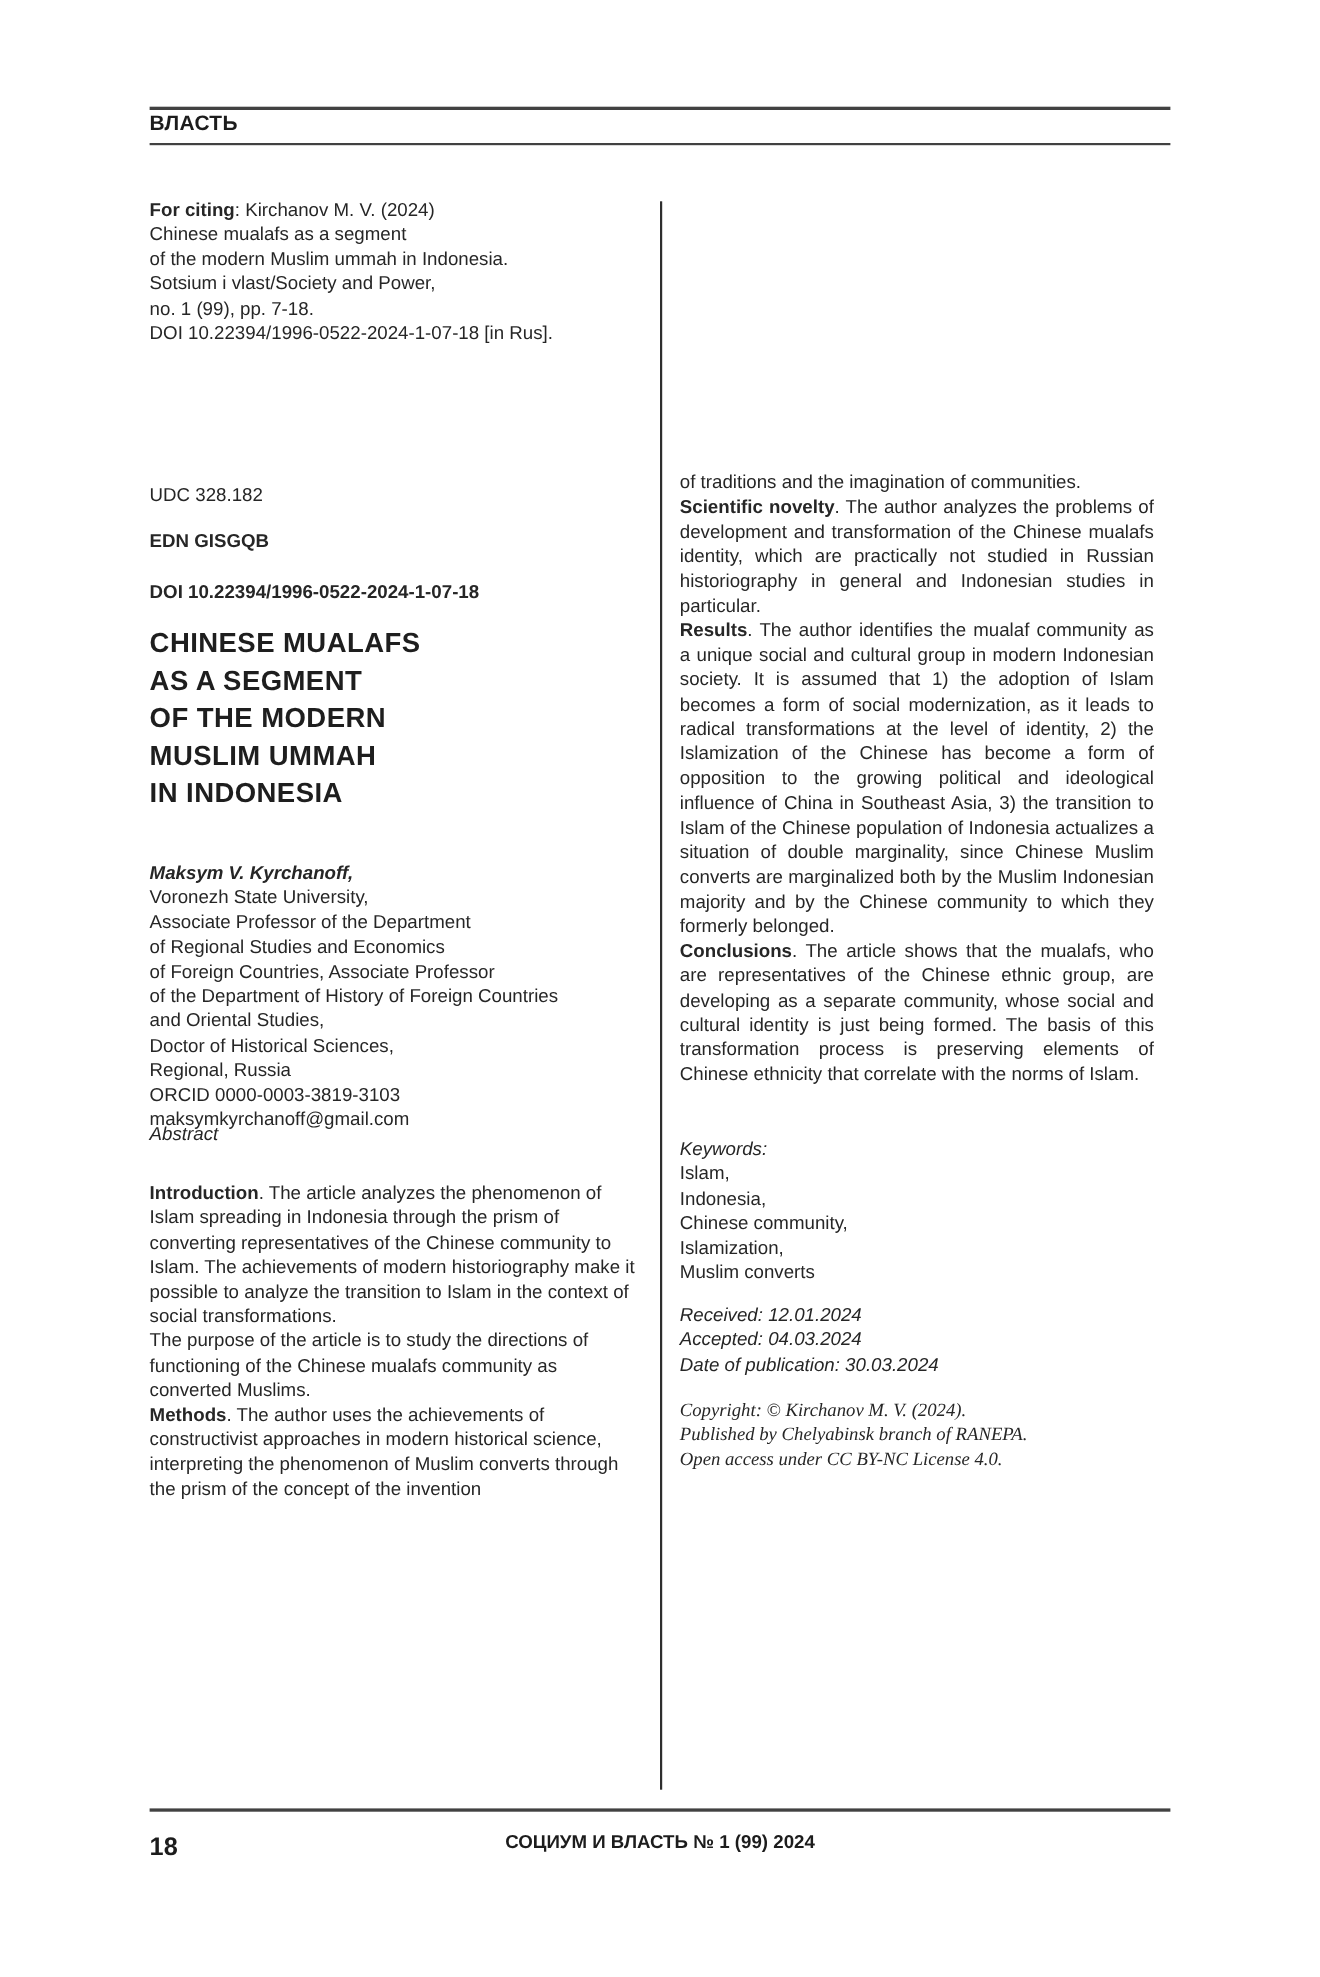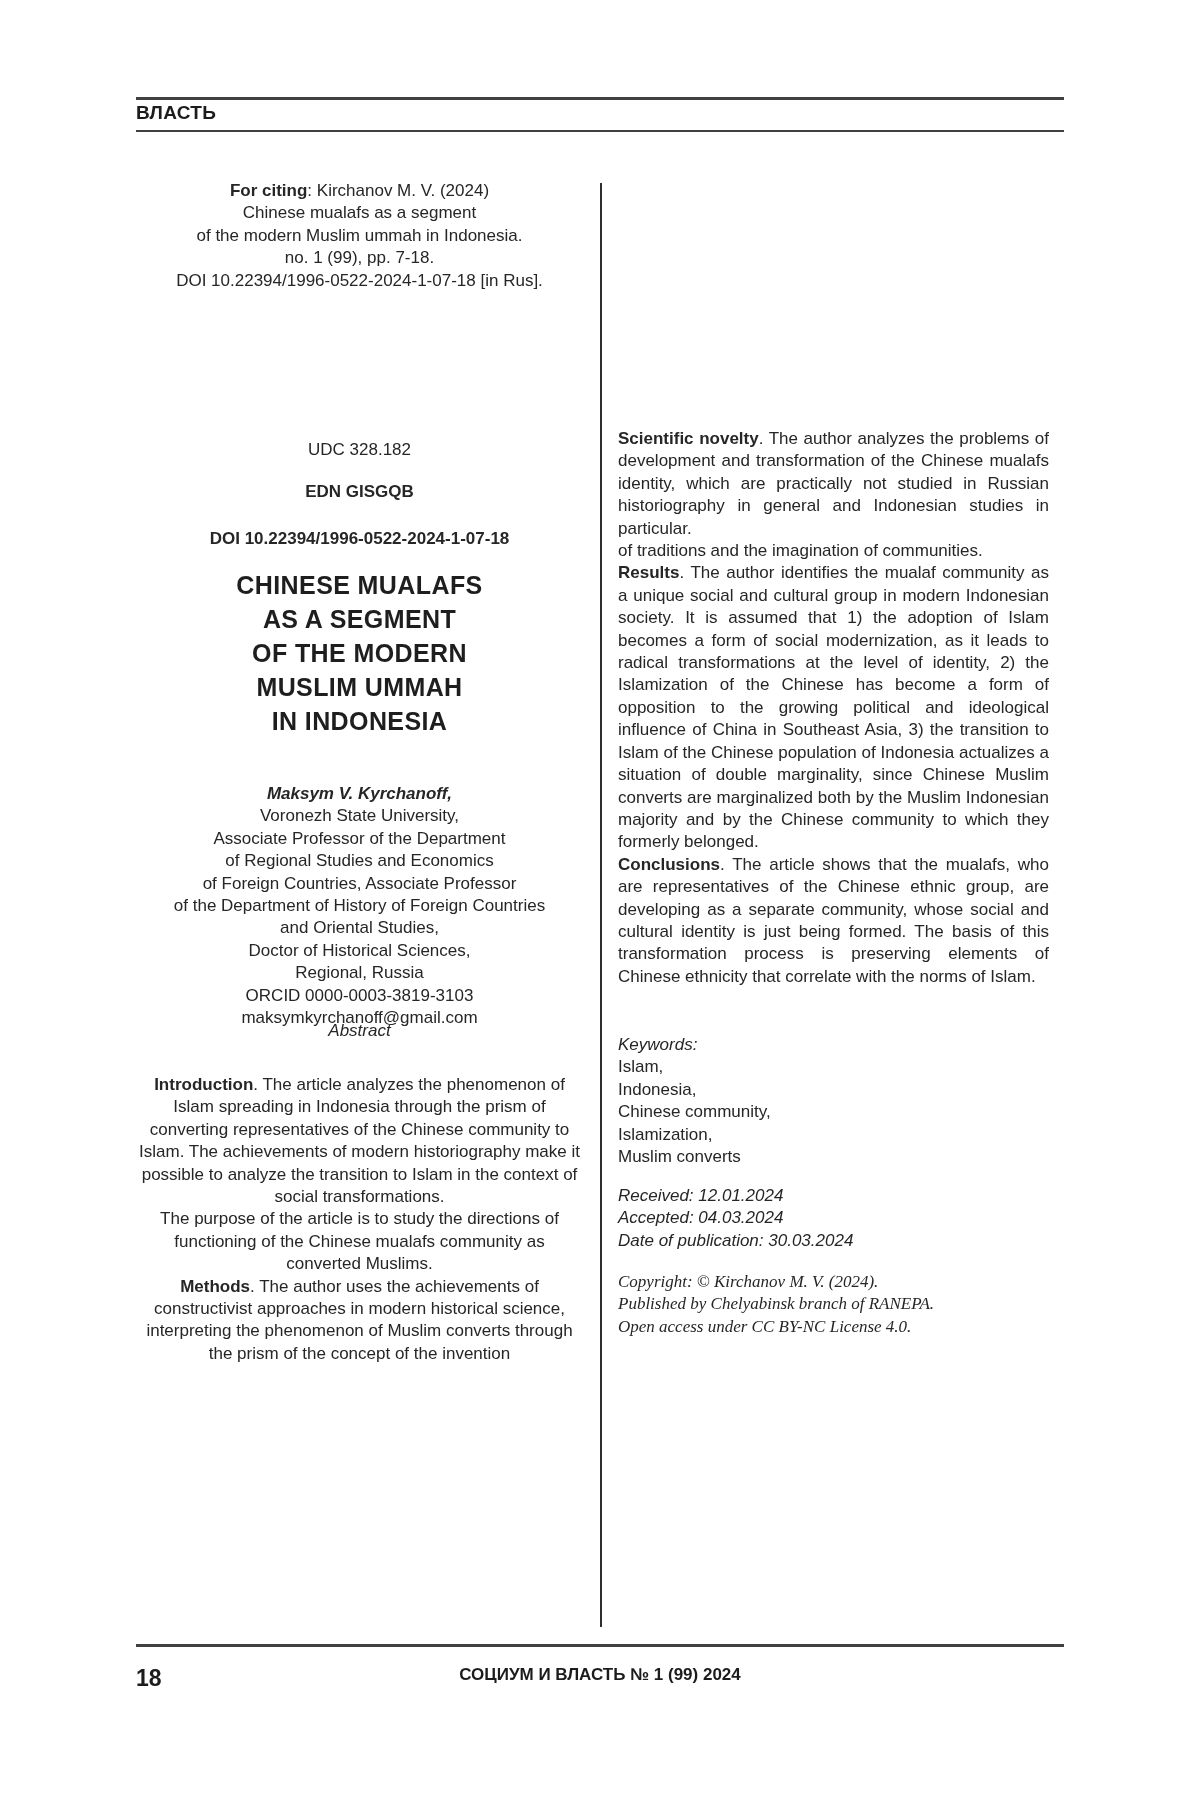--- a/index.html
+++ b/index.html
@@ -15,21 +15,21 @@
   .rule { position: absolute; background: #414141; }
   #rule-top    { left: 136px; top: 97px;  width: 928px; height: 3px; }
   #rule-under  { left: 136px; top: 130px; width: 928px; height: 2px; }
   #rule-footer { left: 136px; top: 1644px; width: 928px; height: 3px; }
   #rubric {
     position: absolute; left: 136px; top: 102px;
     font-size: 19px; font-weight: bold; letter-spacing: 0.3px; color: #1c1c1c;
   }
   .leftblock {
     position: absolute; left: 136px; width: 447px;
-    text-align: center; font-size: 17px; line-height: 22.4px;
+    text-align: left; font-size: 17px; line-height: 22.4px;
   }
   .rightblock {
     position: absolute; left: 618px; width: 431px;
     text-align: left; font-size: 17px; line-height: 22.4px;
   }
   #citation { top: 180px; }
   #column-divider {
     position: absolute; left: 600px; top: 183px;
     width: 2px; height: 1444px; background: #2e2e2e;
   }
@@ -66,20 +66,21 @@
 <div class="page">
 
   <div id="rule-top" class="rule"></div>
   <div id="rubric">ВЛАСТЬ</div>
   <div id="rule-under" class="rule"></div>
 
   <div id="citation" class="leftblock">
     <div><b class="lead">For citing</b><span>: Kirchanov M. V. (2024)</span></div>
     <div>Chinese mualafs as a segment</div>
     <div>of the modern Muslim ummah in Indonesia.</div>
+    <div>Sotsium i vlast/Society and Power,</div>
     <div>no. 1 (99), pp. 7-18.</div>
     <div>DOI 10.22394/1996-0522-2024-1-07-18 [in Rus].</div>
   </div>
 
   <div id="column-divider"></div>
 
   <div id="udc" class="leftblock">UDC 328.182</div>
   <div id="edn" class="leftblock">EDN GISGQB</div>
   <div id="doi" class="leftblock">DOI 10.22394/1996-0522-2024-1-07-18</div>
 
@@ -107,22 +108,22 @@
 
   <div id="abstract-label" class="leftblock">Abstract</div>
 
   <div id="abstract-paras" class="leftblock">
     <p><b class="lead">Introduction</b><span>. The article analyzes the phenomenon of Islam spreading in Indonesia through the prism of converting representatives of the Chinese community to Islam. The achievements of modern historiography make it possible to analyze the transition to Islam in the context of social transformations.</span></p>
     <p><b class="lead"></b><span>The purpose of the article is to study the directions of functioning of the Chinese mualafs community as converted Muslims.</span></p>
     <p><b class="lead">Methods</b><span>. The author uses the achievements of constructivist approaches in modern historical science, interpreting the phenomenon of Muslim converts through the prism of the concept of the invention</span></p>
   </div>
 
   <div id="continuation" class="rightblock">
+    <p><b class="lead"></b><span>of traditions and the imagination of communities.</span></p>
     <p><b class="lead">Scientific novelty</b><span>. The author analyzes the problems of development and transformation of the Chinese mualafs identity, which are practically not studied in Russian historiography in general and Indonesian studies in particular.</span></p>
-    <p><b class="lead"></b><span>of traditions and the imagination of communities.</span></p>
     <p><b class="lead">Results</b><span>. The author identifies the mualaf community as a unique social and cultural group in modern Indonesian society. It is assumed that 1) the adoption of Islam becomes a form of social modernization, as it leads to radical transformations at the level of identity, 2) the Islamization of the Chinese has become a form of opposition to the growing political and ideological influence of China in Southeast Asia, 3) the transition to Islam of the Chinese population of Indonesia actualizes a situation of double marginality, since Chinese Muslim converts are marginalized both by the Muslim Indonesian majority and by the Chinese community to which they formerly belonged.</span></p>
     <p><b class="lead">Conclusions</b><span>. The article shows that the mualafs, who are representatives of the Chinese ethnic group, are developing as a separate community, whose social and cultural identity is just being formed. The basis of this transformation process is preserving elements of Chinese ethnicity that correlate with the norms of Islam.</span></p>
   </div>
 
   <div id="keywords-block" class="rightblock">
     <div id="keywords-label">Keywords:</div>
     <div>Islam,</div>
     <div>Indonesia,</div>
     <div>Chinese community,</div>
     <div>Islamization,</div>

